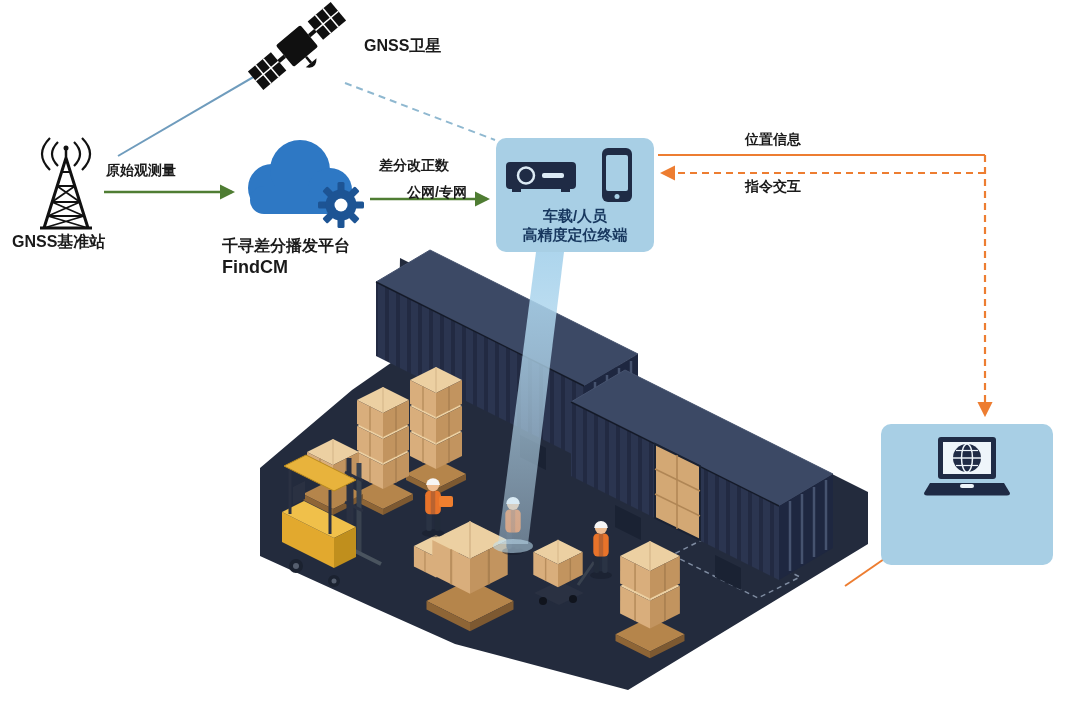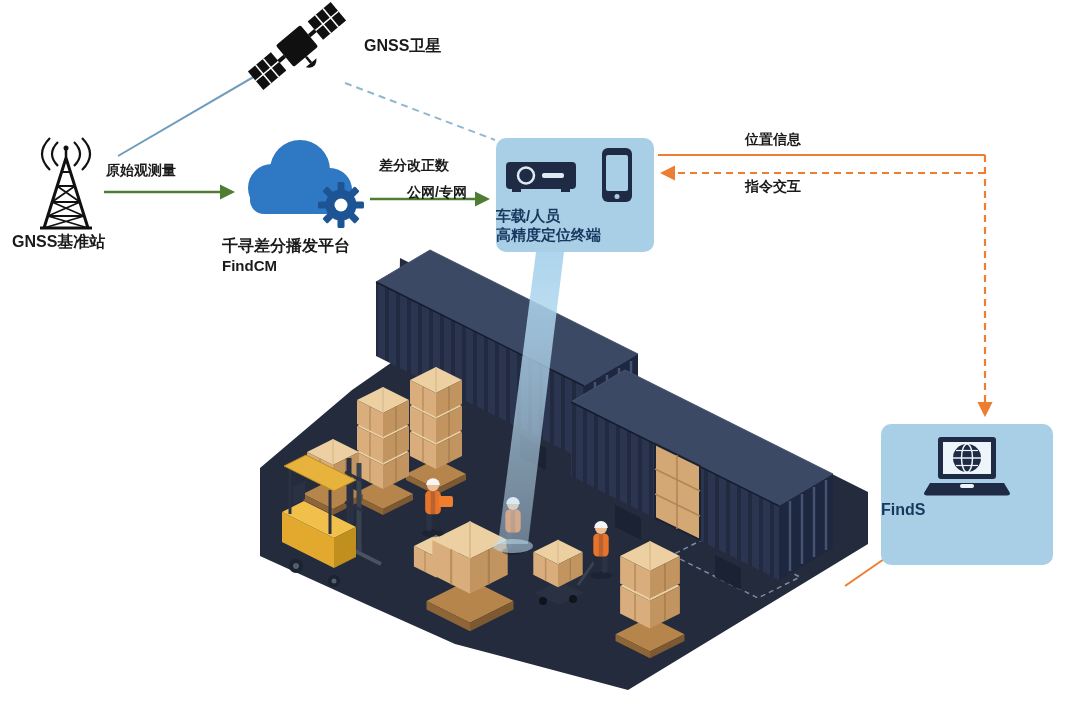--- a/index.html
+++ b/index.html
@@ -13,21 +13,21 @@
   }
   svg.scene { position:absolute; left:0; top:0; z-index:1; }
   .lbl { position:absolute; z-index:3; white-space:nowrap; color:#1a1a1a; }
   .lbl.center { }
   .name-lbl { font-size:16px; font-weight:700; }
   .arrow-lbl { font-size:14px; font-weight:600; }
   .panel {
     position:absolute; z-index:2;
     background:#a8cfe5;
     border-radius:10px;
-    text-align:left;
+    text-align:center;
   }
   .panel .panel-icons { display:block; margin:6px auto 0; }
   .panel-line { font-size:15px; font-weight:700; color:#17375e; line-height:19px; }
   .panel-line.big { font-size:16px; line-height:21px; }
 </style>
 </head>
 <body>
 
 <svg class="scene" width="1080" height="701" viewBox="0 0 1080 701">
   <defs>
@@ -282,24 +282,23 @@
     <g>
       <circle cx="44" cy="21" r="14" fill="#1f2b45"></circle>
       <ellipse cx="44" cy="21" rx="5.5" ry="14" fill="none" stroke="#eef5fa" stroke-width="1.5"></ellipse>
       <line x1="30" y1="21" x2="58" y2="21" stroke="#eef5fa" stroke-width="1.5"></line>
       <line x1="33" y1="13.5" x2="55" y2="13.5" stroke="#eef5fa" stroke-width="1.2"></line>
       <line x1="33" y1="28.5" x2="55" y2="28.5" stroke="#eef5fa" stroke-width="1.2"></line>
     </g>
     <path d="M7,46 L81,46 L87,56 Q87,58.5 84,58.5 L4,58.5 Q1,58.5 1,56 Z" fill="#1f2b45"></path>
     <rect x="37" y="47" width="14" height="4" rx="2" fill="#eef5fa"></rect>
   </svg>
-  <div class="panel-line big">FindS</div>
 </div>
 
 <div class="lbl name-lbl" style="left:352px; top:36px; font-weight:600;margin-left:12px;">GNSS卫星</div>
 <div class="lbl name-lbl center" style="left:12px; top:232px; width:116px;">GNSS基准站</div>
 <div class="lbl arrow-lbl center" style="left:106px; top:162px; width:122px;">原始观测量</div>
 <div class="lbl name-lbl center" style="left:222px; top:236px; width:158px;">千寻差分播发平台</div>
-<div class="lbl name-lbl center" style="left:222px; top:257px; width:158px; font-size:15px;">FindCM</div>
+<div class="lbl name-lbl center" style="left:222px; top:257px; width:158px; font-size:18px;">FindCM</div>
 <div class="lbl arrow-lbl" style="left:379px; top:157px;font-family:Liberation Serif, serif;">差分改正数</div>
 <div class="lbl arrow-lbl" style="left:379px; top:184px;margin-left:28px;">公网/专网</div>
 <div class="lbl arrow-lbl center" style="left:745px; top:131px; width:120px;">位置信息</div>
 <div class="lbl arrow-lbl center" style="left:745px; top:178px; width:120px;">指令交互</div>
 
 </body></html>

